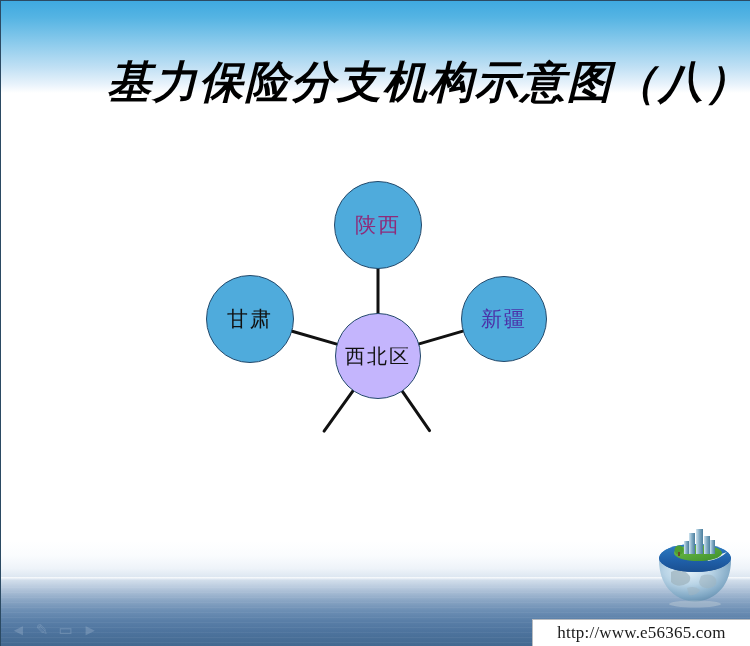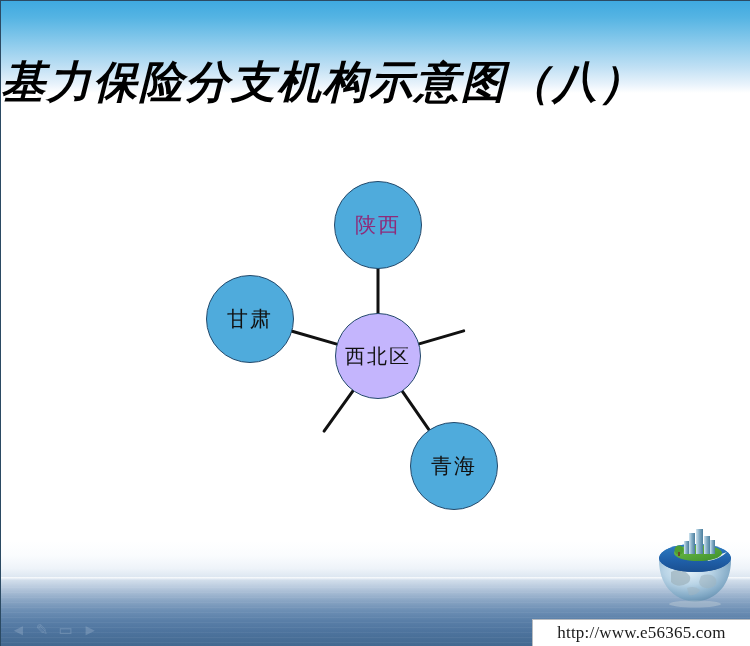--- a/index.html
+++ b/index.html
@@ -83,21 +83,21 @@
         rgba(0,0,0,0.0) 1px,
         rgba(0,0,0,0.0) 5px);
     opacity: .9;
   }
 
   
   .title {
     position: absolute;
     left: 0; top: 58px;
     width: 750px;
-    text-align: left;
+    text-align: right;
     font-family: "Liberation Serif", "DejaVu Serif", serif;
     font-size: 44px;
     font-weight: bold;
     font-style: italic;
     color: #000000;
     letter-spacing: 2px;
     white-space: nowrap;
     line-height: 1.1;
   }
 
@@ -199,22 +199,22 @@
     <div class="node center" style="left: 334px; top: 312px; width: 86px; height: 86px; background: #c4b5fd; border-color: rgb(35, 73, 107); color: rgb(17, 17, 17);">
       <span>西北区</span>
     </div>
 
     <div class="node" style="left: 205px; top: 274px; width: 88px; height: 88px; background: rgb(79, 171, 220); border-color: rgb(35, 73, 107); color: rgb(17, 17, 17);">
       <span>甘肃</span>
     </div>
     <div class="node" style="left: 333px; top: 180px; width: 88px; height: 88px; background: rgb(79, 171, 220); border-color: rgb(35, 73, 107); color: rgb(142, 43, 122);">
       <span>陕西</span>
     </div>
-    <div class="node" style="left: 409px; top: 421px; width: 88px; height: 88px; background: rgb(79, 171, 220); border-color: rgb(35, 73, 107); color: rgb(17, 17, 17);">
-      <span>青海</span>
+    <div class="node" style="left: 460px; top: 275px; width: 86px; height: 86px; background: rgb(79, 171, 220); border-color: rgb(35, 73, 107); color: rgb(75, 50, 168);">
+      <span>新疆</span>
     </div>
   </div>
 
   <svg class="logo" viewBox="0 0 88 82" width="88" height="82" aria-hidden="true">
     <defs>
       <radialGradient id="gWater" cx="40%" cy="28%" r="78%">
         <stop offset="0%" stop-color="#e8f4fb"></stop>
         <stop offset="42%" stop-color="#b9d4e6"></stop>
         <stop offset="78%" stop-color="#7fa7c4"></stop>
         <stop offset="100%" stop-color="#5d87a8"></stop>

